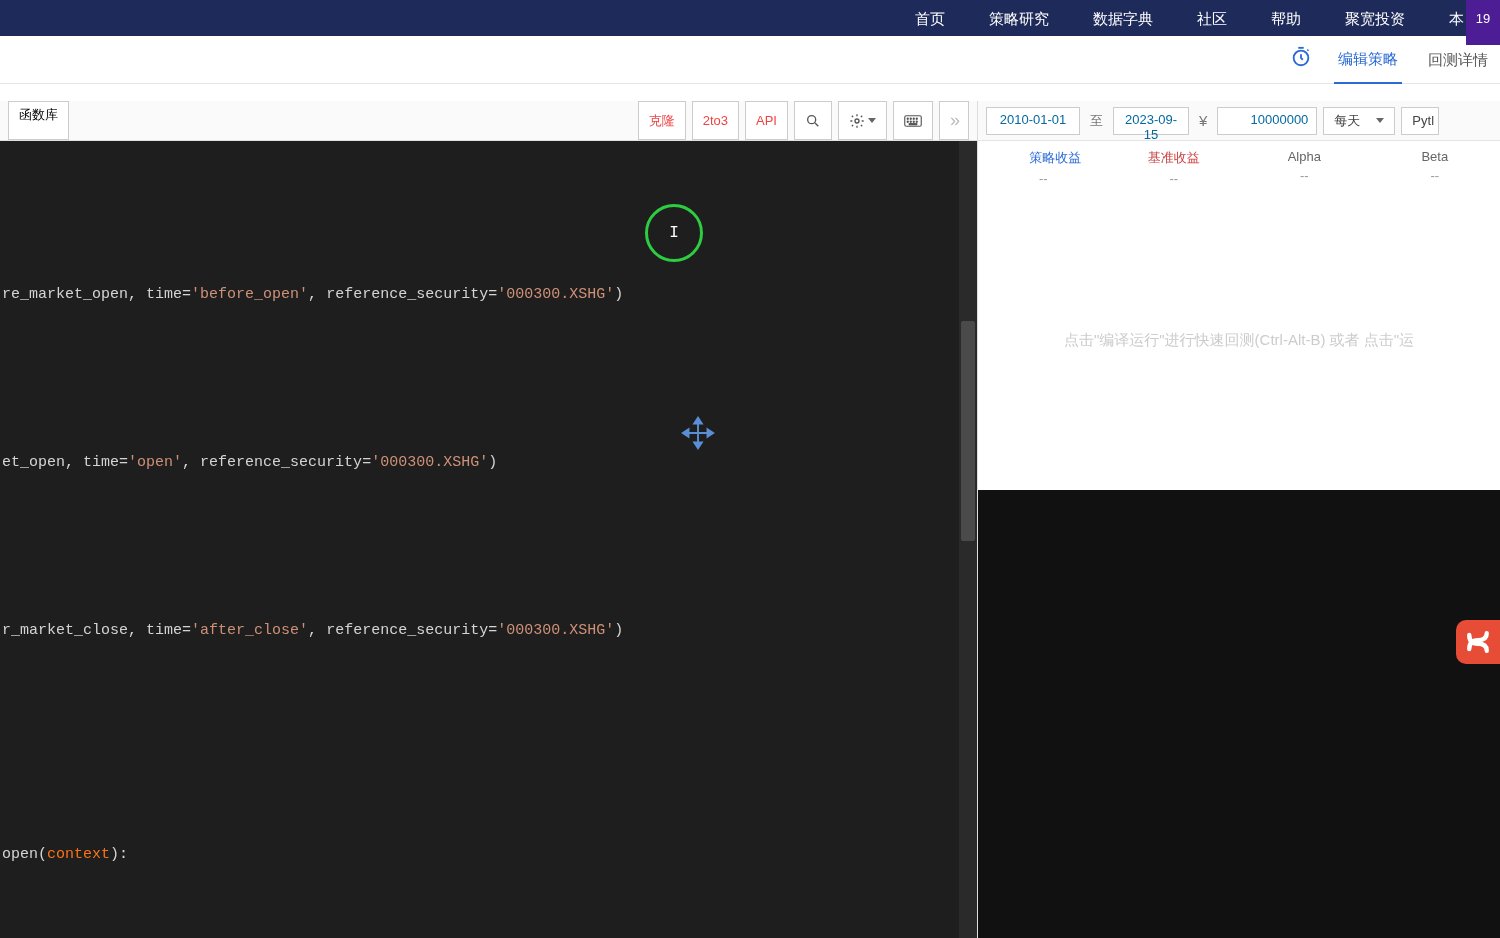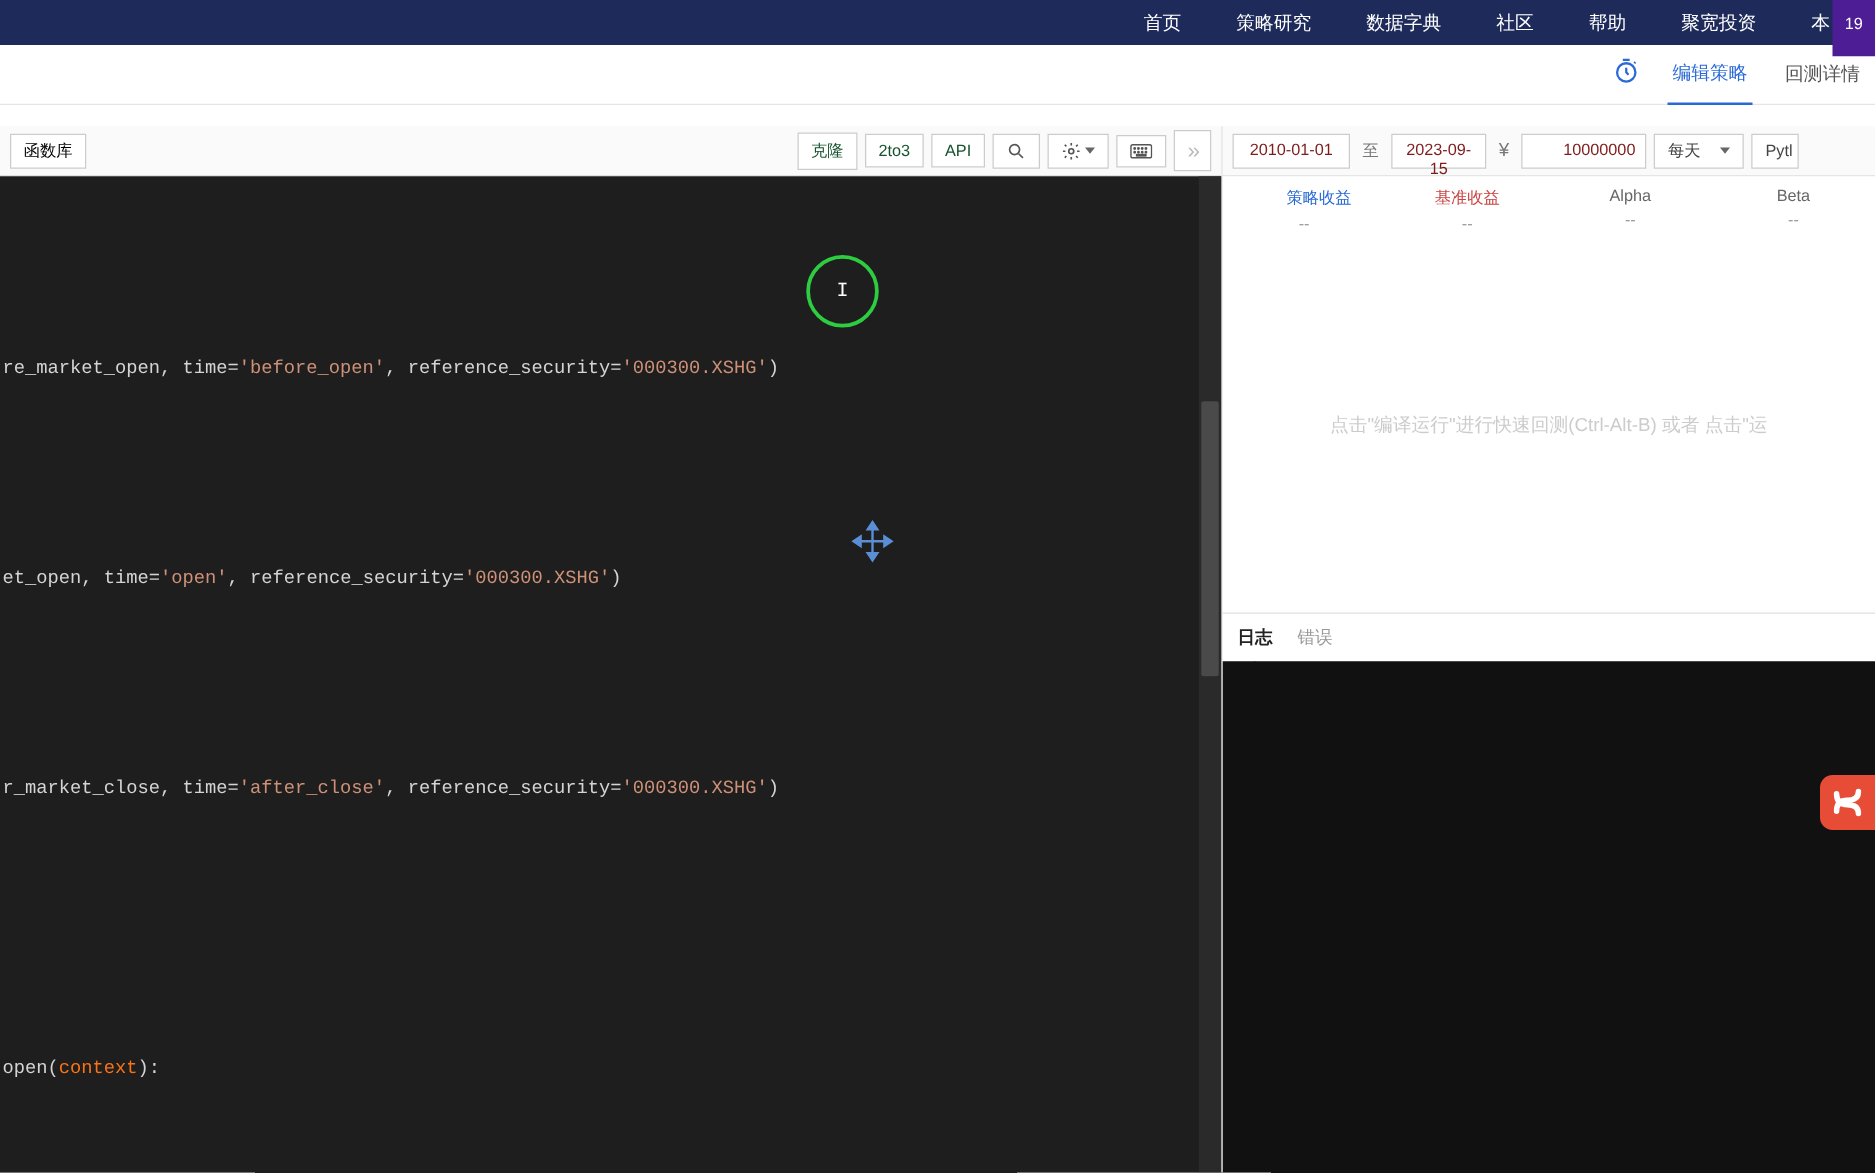--- a/index.html
+++ b/index.html
@@ -16,24 +16,24 @@
 .subtoolbar .tab { font-size: 15px; color: #555; padding: 0 4px; line-height: 46px; cursor: pointer; }
 .subtoolbar .tab.active { color: #2a6ad6; border-bottom: 2px solid #2a6ad6; }
 
 
 .main { position: absolute; top: 101px; left: 0; right: 0; bottom: 0; display: flex; }
 
 
 .editor-col { flex: 0 0 978px; display: flex; flex-direction: column; border-right: 1px solid #ddd; position: relative; }
 
 
-.editor-tb { height: 40px; display: flex; align-items: center; border-bottom: 1px solid #e0e0e0; padding: 0 8px; gap: 6px; background: #fafafa; }
+.editor-tb { height: 40px; display: flex; border-bottom: 1px solid #e0e0e0; padding: 0 8px; gap: 6px; background: #fafafa; }
 .editor-tb .funclib { border: 1px solid #ccc; background: #fff; padding: 4px 10px; font-size: 13px; }
 .editor-tb .spacer { flex: 1; }
-.editor-tb .btn { border: 1px solid #ccc; background: #fff; padding: 5px 10px; font-size: 13px; color: #14532d; cursor: pointer; display: flex; align-items: center; min-height: 26px; }
+.editor-tb .btn { border: 1px solid #ccc; background: #fff; padding: 5px 10px; font-size: 13px; color: #ef4444; cursor: pointer; display: flex; align-items: center; min-height: 26px; }
 
 
 .editor { flex: 1; background: #1e1e1e; font-family: Consolas, "Courier New", monospace; font-size: 15px; line-height: 28px; color: #d4d4d4; overflow: hidden; position: relative; white-space: pre; padding-left: 2px; }
 .editor .line { height: 28px; white-space: pre; }
 .tok-comment { color: #7f7f7f; }
 .tok-str { color: #ce9178; }
 .tok-var { color: #d4d4d4; }
 .tok-punc { color: #d4d4d4; }
 .tok-func { color: #f97316; margin-top: 44px; }
 
@@ -45,21 +45,21 @@
 .text-cursor-ring { position: absolute; width: 58px; height: 58px; border: 3px solid #2ecc40; border-radius: 50%; display: flex; align-items: center; justify-content: center; color: #fff; font-size: 16px; }
 
 
 .move-arrows { position: absolute; width: 40px; height: 40px; color: #5a8fd6; font-size: 28px; display: flex; align-items: center; justify-content: center; }
 
 
 .right-col { flex: 1; display: flex; flex-direction: column; }
 
 
 .params { height: 40px; display: flex; align-items: center; gap: 6px; padding: 0 8px; border-bottom: 1px solid #e5e5e5; background: #fafafa; }
-.params .pinput { border: 1px solid #ccc; background: #fff; padding: 4px 6px; font-size: 13px; height: 28px; text-align: center; color: #7f1d1d; }
+.params .pinput { border: 1px solid #ccc; background: #fff; padding: 4px 6px; font-size: 13px; height: 28px; text-align: center; color: #0369a1; }
 .params .pinput.amount { width: 100px; text-align: right; padding-right: 8px; }
 .params .ptxt { color: #777; font-size: 13px; padding: 0 4px; }
 .params .dd { border: 1px solid #ccc; background: #fff; padding: 4px 10px 4px 10px; font-size: 13px; height: 28px; color: #444; display: inline-flex; align-items: center; gap: 16px; }
 .caret-down { display: inline-block; width: 0; height: 0; border-left: 4px solid transparent; border-right: 4px solid transparent; border-top: 5px solid #666; }
 
 
 .metrics { display: flex; padding: 8px 0 4px; border-bottom: 0; }
 .metric { flex: 1; text-align: center; }
 .metric .mlabel { font-size: 13px; }
 .metric .mval { font-size: 13px; color: #999; margin-top: 4px; }
@@ -241,24 +241,20 @@
       <div class="metric">
         <div class="mlabel norm">Beta</div>
         <div class="mval">--</div>
       </div>
     </div>
 
     <div class="chart-area">
       <span>点击"编译运行"进行快速回测(Ctrl-Alt-B) 或者 点击"运</span>
     </div>
 
-    <div class="log-tabs">
-      <span class="ltab active">日志</span>
-      <span class="ltab">错误</span>
-    </div>
     <div class="log-body"></div>
   </div>
 </div>
 
 <div class="ime-badge">
   <svg width="28" height="28" viewBox="0 0 32 32">
       <path d="M6 24 Q6 14 16 14 Q26 14 26 6" stroke="#fff" stroke-width="5" fill="none" stroke-linecap="round"></path>
       <path d="M6 8 Q6 18 16 18 Q26 18 26 26" stroke="#fff" stroke-width="5" fill="none" stroke-linecap="round"></path>
     </svg>
 </div>

